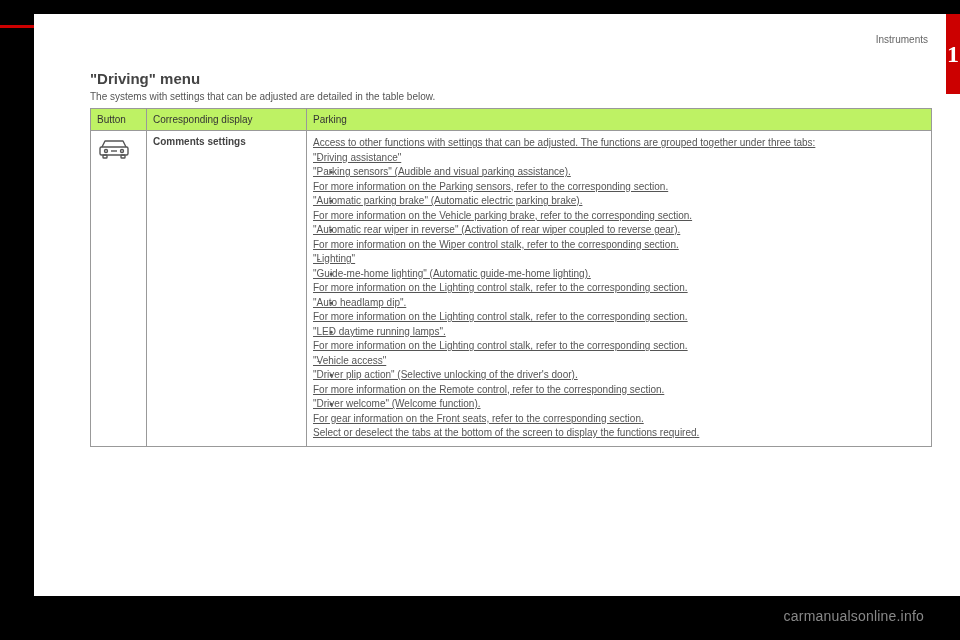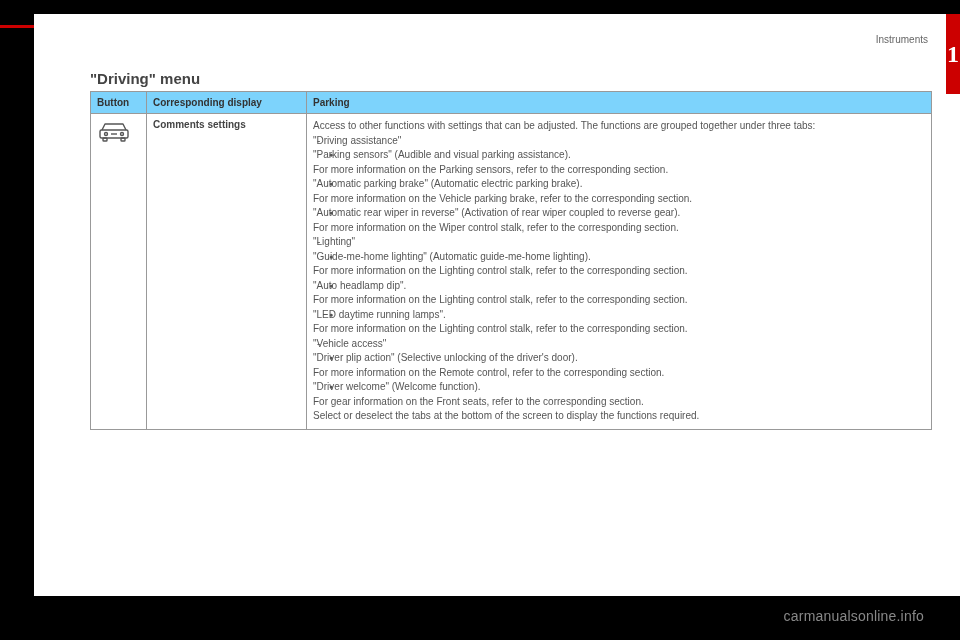--- a/index.html
+++ b/index.html
@@ -76,30 +76,30 @@
     table-layout: fixed;
   }
   table.main th, table.main td {
     border: 1px solid #999;
     padding: 5px 6px;
     vertical-align: top;
     text-align: left;
     font-size: 10px;
   }
   table.main th {
-    background: #7dd3fc;
+    background: #bef264;
     color: #333;
-    font-weight: bold;
+    font-weight: normal;
   }
   table.main col.c1 { width: 56px; }
   table.main col.c2 { width: 160px; }
   table.main col.c3 { }
   td.button-cell { text-align: center; }
   td.func-cell { font-weight: bold; color: #444; }
-  td.comments-cell { color: #555; line-height: 1.45; padding-bottom: 100px; }
+  td.comments-cell { color: #555; line-height: 1.45; padding-bottom: 100px; text-decoration: underline; }
   td.comments-cell ul { list-style: none; }
   td.comments-cell li { margin: 0; padding: 0; }
   .dash { position: relative; padding-left: 14px; }
   .dash::before { content: "-"; position: absolute; left: 4px; }
   .bullet { position: relative; padding-left: 26px; }
   .bullet::before { content: "●"; position: absolute; left: 16px; font-size: 7px; top: 2px; }
   .sub { padding-left: 26px; }
   .icon-svg { margin-top: 2px; }
   .watermark {
     position: absolute;
@@ -115,20 +115,21 @@
 <body>
 
 <div class="red-bar"></div>
 
 <div class="page">
 
   <div class="section-label">Instruments</div>
 
   <div class="content">
     <h2 class="menu-title">"Driving" menu</h2>
+    <p class="intro">The systems with settings that can be adjusted are detailed in the table below.</p>
 
     <table class="main">
       <colgroup>
         <col class="c1">
           <col class="c2">
           <col class="c3">
       </colgroup>
       <thead>
         <tr>
           <th>Button</th>

